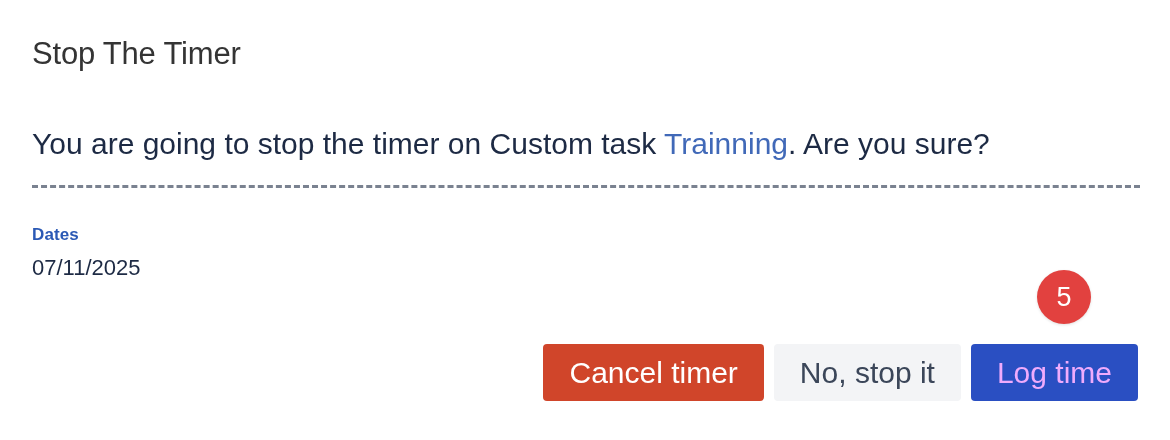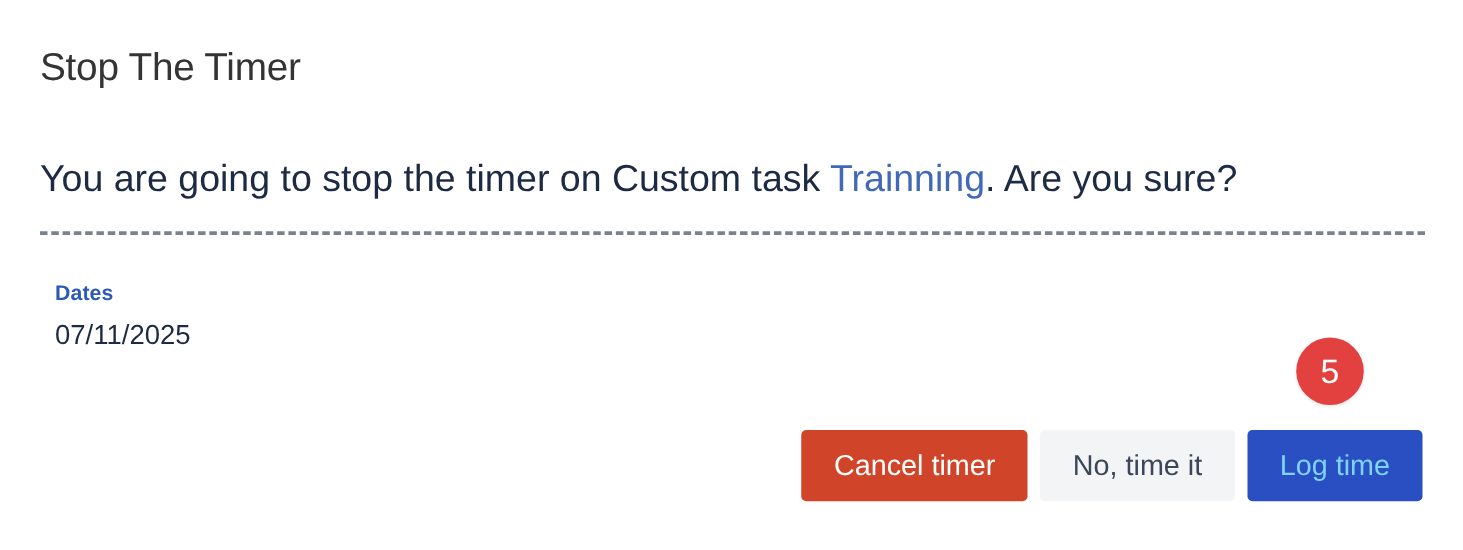--- a/index.html
+++ b/index.html
@@ -56,21 +56,21 @@
     position: absolute;
     left: 32px;
     top: 185px;
     width: 1108px;
     height: 0;
     border-top: 3px dashed #7a8290;
   }
 
   .dates-block {
     position: absolute;
-    left: 44px;
+    left: 32px;
     top: 224px;
   }
 
   .dates-label {
     font-size: 17px;
     font-weight: bold;
     color: #2b59b5;
     line-height: 22px;
     letter-spacing: 0.1px;
   }
@@ -108,21 +108,21 @@
     display: flex;
     justify-content: flex-end;
     gap: 10px;
   }
 
   .btn {
     height: 57px;
     border: none;
     border-radius: 4px;
     font-family: "Liberation Sans", sans-serif;
-    font-size: 23px;
+    font-size: 30px;
     font-weight: 400;
     line-height: 57px;
     padding: 0 26px;
     cursor: pointer;
     white-space: nowrap;
     box-sizing: border-box;
     text-align: center;
   }
 
   .btn-cancel-timer {
@@ -130,21 +130,21 @@
     color: #ffffff;
   }
 
   .btn-keep {
     background: #f3f4f6;
     color: #3b4659;
   }
 
   .btn-log-time {
     background: #2a4fc2;
-    color: #7dd3fc;
+    color: #f0abfc;
     text-align: right;
   }
 </style>
 </head>
 <body>
 
 <div class="dialog">
 
   <div class="dialog-title">Stop The Timer</div>
 
@@ -156,17 +156,17 @@
 
   <div class="dates-block">
     <div class="dates-label">Dates</div>
     <div class="dates-value">07/11/2025</div>
   </div>
 
   <div class="step-badge">5</div>
 
   <div class="button-row">
     <button class="btn btn-cancel-timer">Cancel timer</button>
-    <button class="btn btn-keep">No, time it</button>
+    <button class="btn btn-keep">No, stop it</button>
     <button class="btn btn-log-time">Log time</button>
   </div>
 
 </div>
 
 </body></html>

